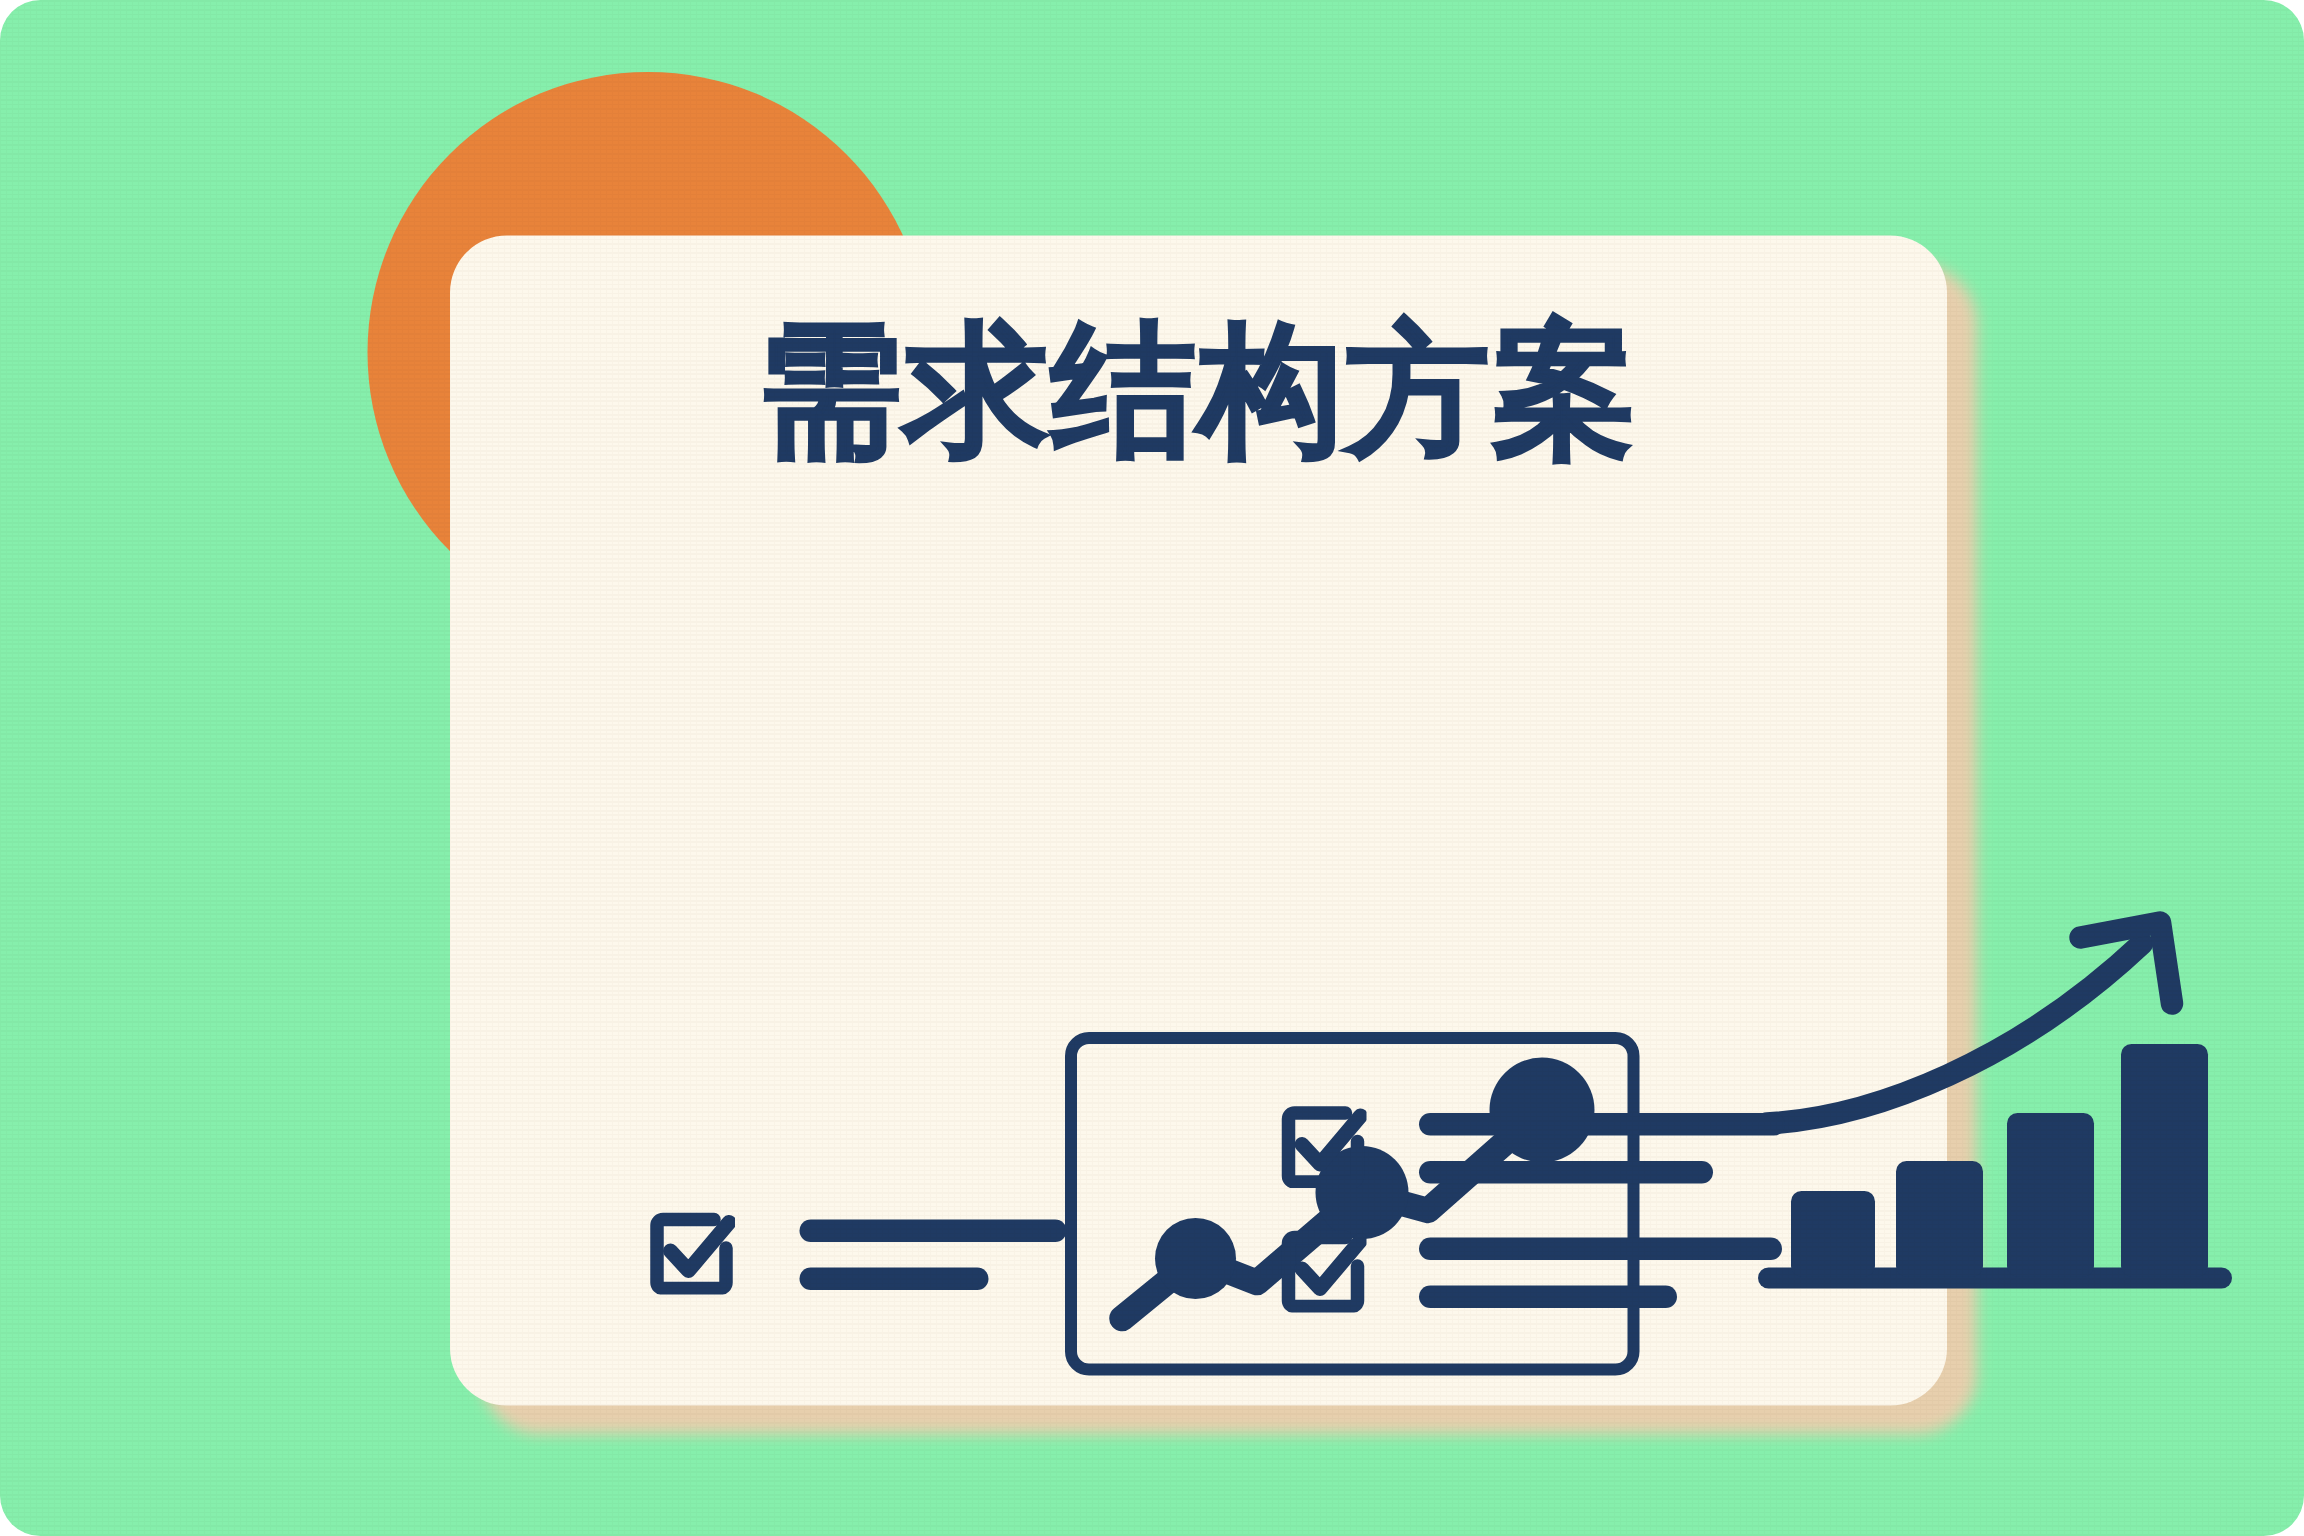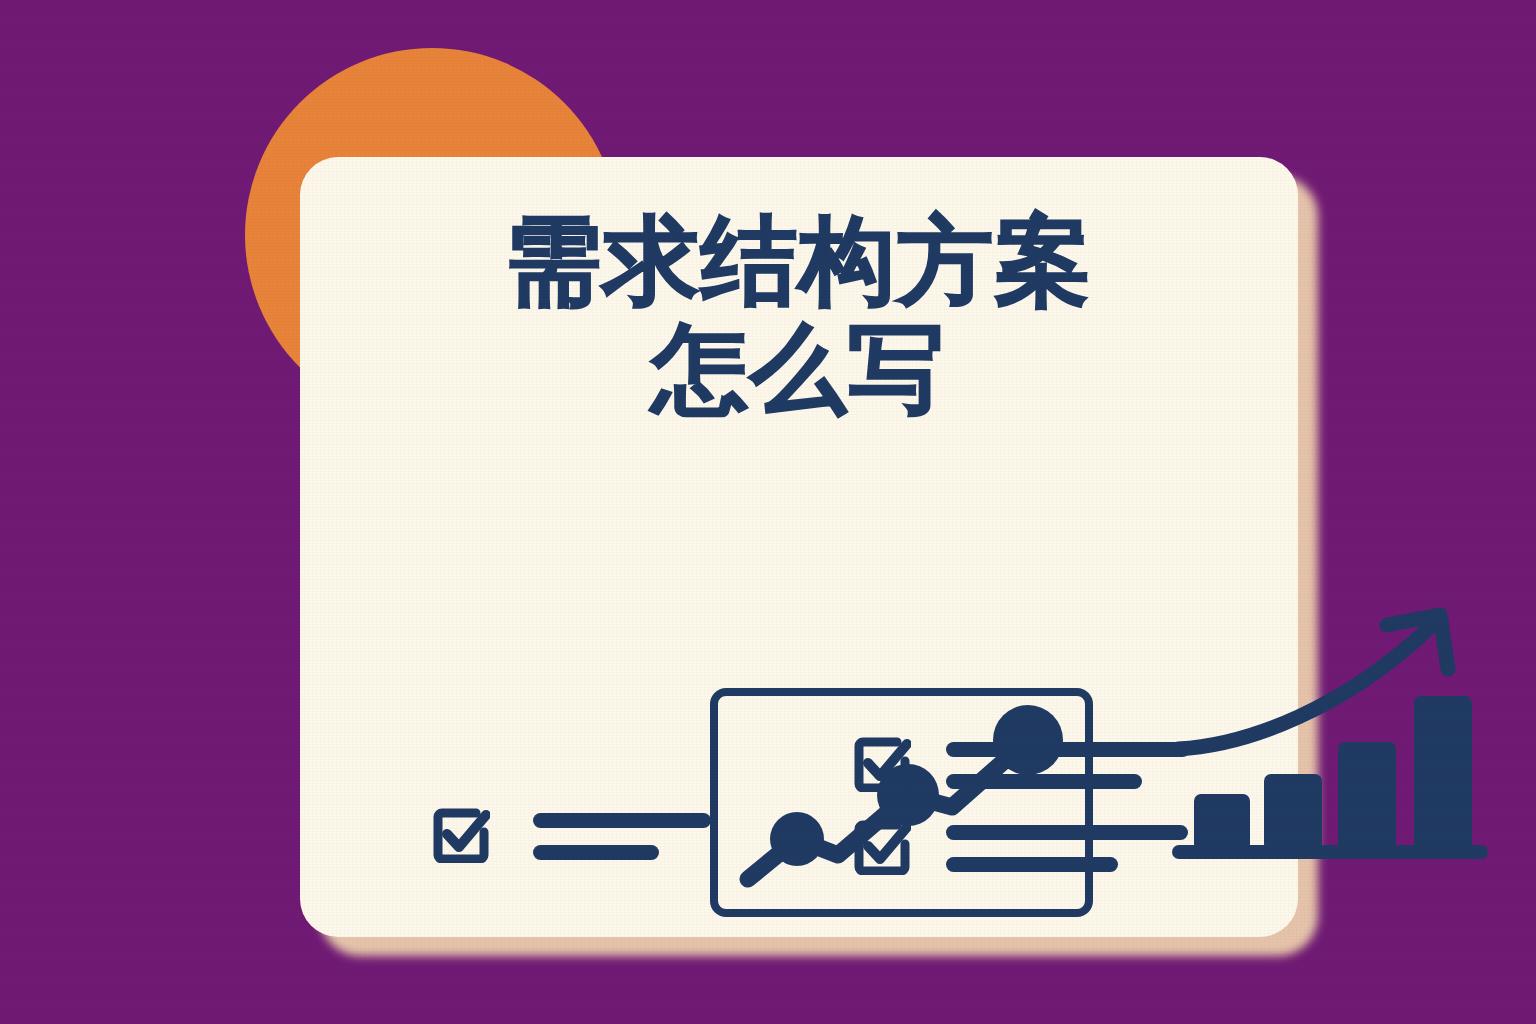--- a/index.html
+++ b/index.html
@@ -11,22 +11,23 @@
     width: 1536px;
     height: 1024px;
     overflow: hidden;
     font-family: "Liberation Sans", "DejaVu Sans", sans-serif;
   }
 
   #poster {
     position: relative;
     width: 1536px;
     height: 1024px;
-    background: #701a75;
+    background: #86efac;
     overflow: hidden;
+    border-radius: 27px;
   }
 
   
   #grain {
     position: absolute;
     inset: 0;
     pointer-events: none;
     opacity: .035;
     background-image:
       repeating-linear-gradient(0deg, rgba(120,80,40,.9) 0 1px, transparent 1px 3px),
@@ -139,21 +140,20 @@
 <div id="poster">
 
   <div id="orange-circle"></div>
 
   <div id="card-shadow"></div>
 
   <div id="card">
 
     <div id="title-block">
       <span class="title-line" id="title-line-1">需求结构方案</span>
-      <span class="title-line" id="title-line-2">怎么写</span>
     </div>
 
     <div>
       <div id="line-chart-frame"></div>
       <svg id="line-chart-svg" viewBox="0 0 410 255">
 
         <polyline points="48,201 97,161 138,177 208,117 252,129 328,62" fill="none" stroke="#1f3a63" stroke-width="17" stroke-linecap="round" stroke-linejoin="round"></polyline>
         <circle cx="97" cy="161" r="27" fill="#1f3a63"></circle>
         <circle cx="208" cy="117" r="31" fill="#1f3a63"></circle>
         <circle cx="328" cy="62" r="35" fill="#1f3a63"></circle>

